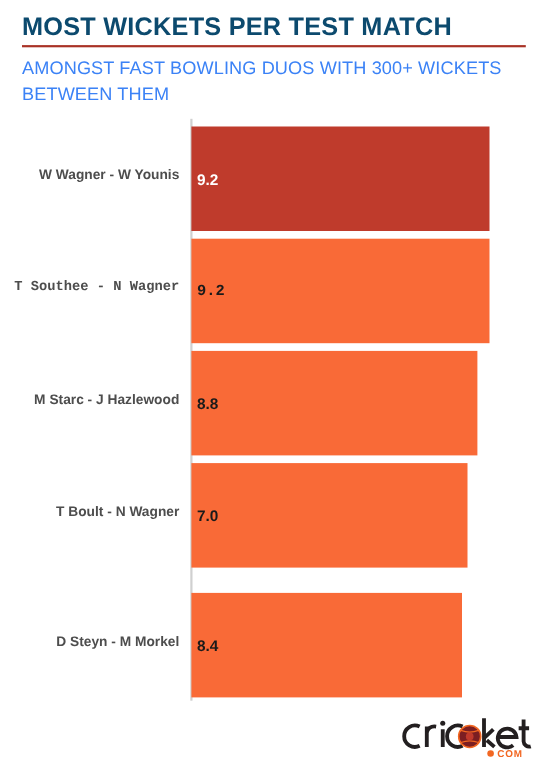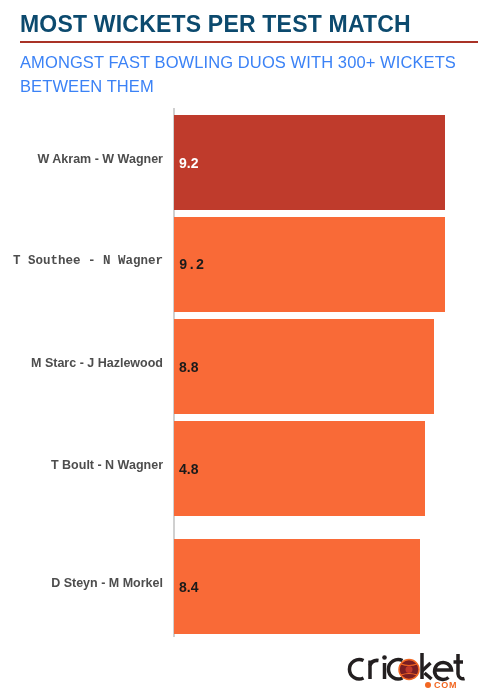--- a/index.html
+++ b/index.html
@@ -109,58 +109,58 @@
     font-weight: bold;
     color: #1a1a1a;
   }
   .bar-value.on-dark {
     color: #ffffff;
   }
 
   
   #logo {
     position: absolute;
-    left: 344px;
+    left: 362px;
     top: 652px;
     width: 122px;
     height: 38px;
   }
   #logo svg { display: block; }
 </style>
 </head>
 <body>
 
 <div id="header">
   <div id="chart-title">MOST WICKETS PER TEST MATCH</div>
   <div id="title-rule"></div>
   <div id="chart-subtitle">AMONGST FAST BOWLING DUOS WITH 300+ WICKETS BETWEEN THEM</div>
 </div>
 
 <div id="plot">
   <div id="axis-line"></div>
   <div id="bars-container">
       <div class="bar-row" style="top: 0px;">
-        <div class="cat-label">W Akram - W Wagner</div>
+        <div class="cat-label">W Wagner - W Younis</div>
         <div class="bar highlight" style="width: 271px;"></div>
         <div class="bar-value on-dark">9.2</div>
       </div>
       <div class="bar-row" style="top: 102px; font-family: Liberation Mono, monospace;">
         <div class="cat-label">T Southee - N Wagner</div>
         <div class="bar" style="width: 271px;"></div>
         <div class="bar-value">9.2</div>
       </div>
       <div class="bar-row" style="top: 204px; text-decoration: underline;">
         <div class="cat-label">M Starc - J Hazlewood</div>
         <div class="bar" style="width: 260px;"></div>
         <div class="bar-value">8.8</div>
       </div>
       <div class="bar-row" style="top: 306px;">
         <div class="cat-label">T Boult - N Wagner</div>
         <div class="bar" style="width: 251px;"></div>
-        <div class="bar-value">4.8</div>
+        <div class="bar-value">7.0</div>
       </div>
       <div class="bar-row" style="top: 424px;">
         <div class="cat-label">D Steyn - M Morkel</div>
         <div class="bar" style="width: 246px;"></div>
         <div class="bar-value">8.4</div>
       </div>
     </div>
 </div>
 
 <div id="logo">

